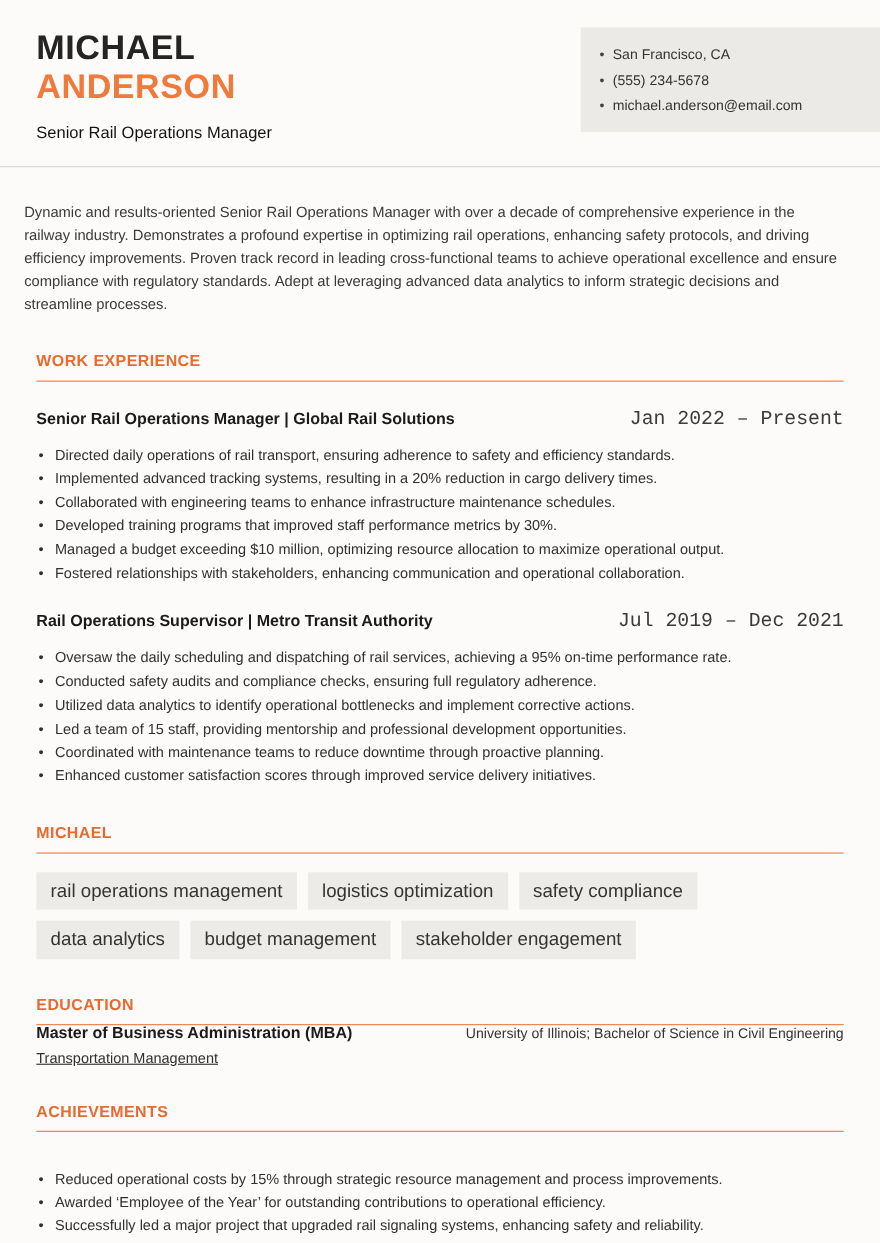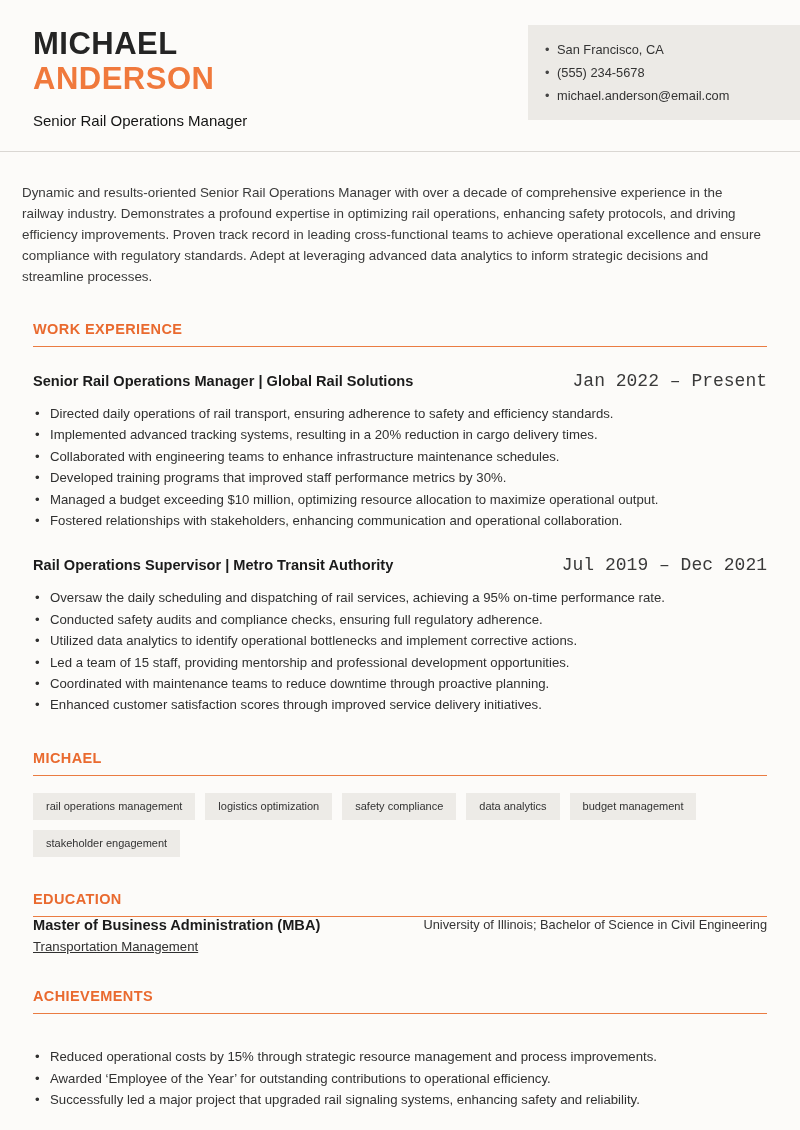--- a/index.html
+++ b/index.html
@@ -58,21 +58,21 @@
     list-style:none;
     position:relative; padding-left:17px;
     font-size:13.2px; line-height:21.4px; color:#303030;
   }
   ul.bullets li::before { content:"•"; position:absolute; left:2px; color:#303030; }
   
   .pill-row { display:flex; flex-wrap:wrap; gap:10px; margin-top:17px; }
   .pill {
     background:#edebe7;
     padding:7px 13px;
-    font-size:11px; color:#333;
+    font-size:17px; color:#333;
     line-height:1.2;
   }
   
   .edu-row { display:flex; justify-content:space-between; align-items:flex-start; }
   .edu-degree { font-size:14.6px; font-weight:700; color:#1b1b1b; }
   .edu-institution { font-size:12.8px; color:#333; text-align:right; }
   .edu-field { margin-top:6px; font-size:13.2px; color:#303030;text-decoration:underline; }
   
   .section ul.bullets.standalone { margin-top:32px; }
 </style>

